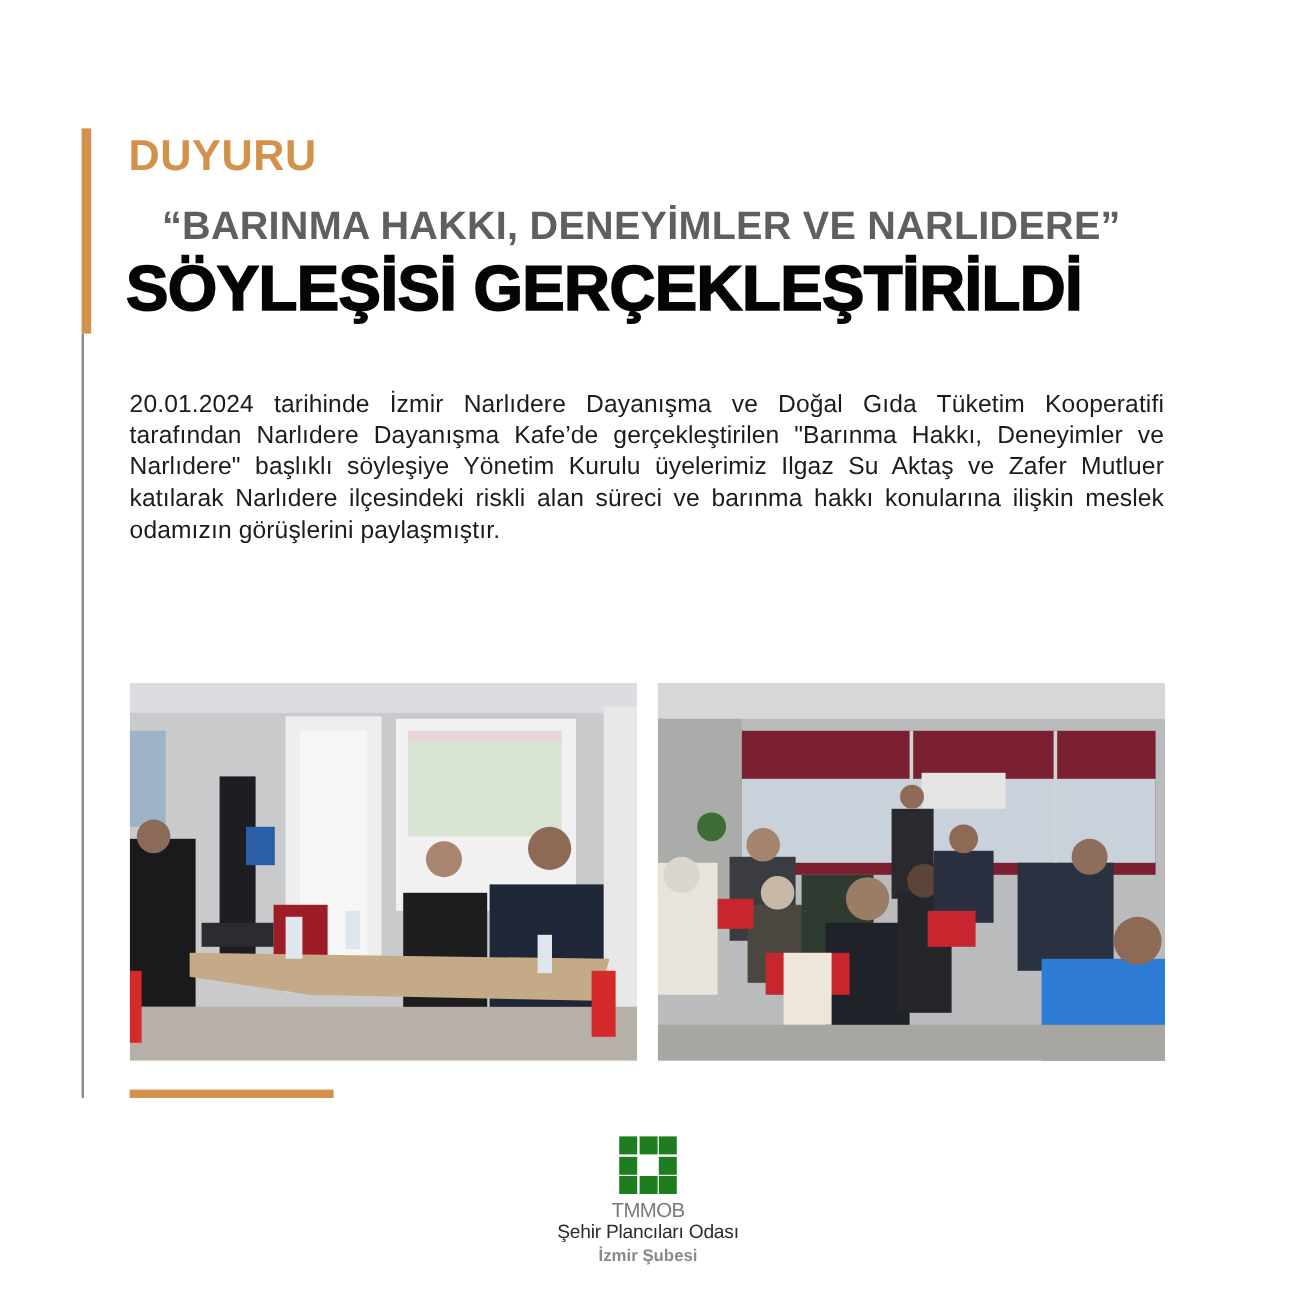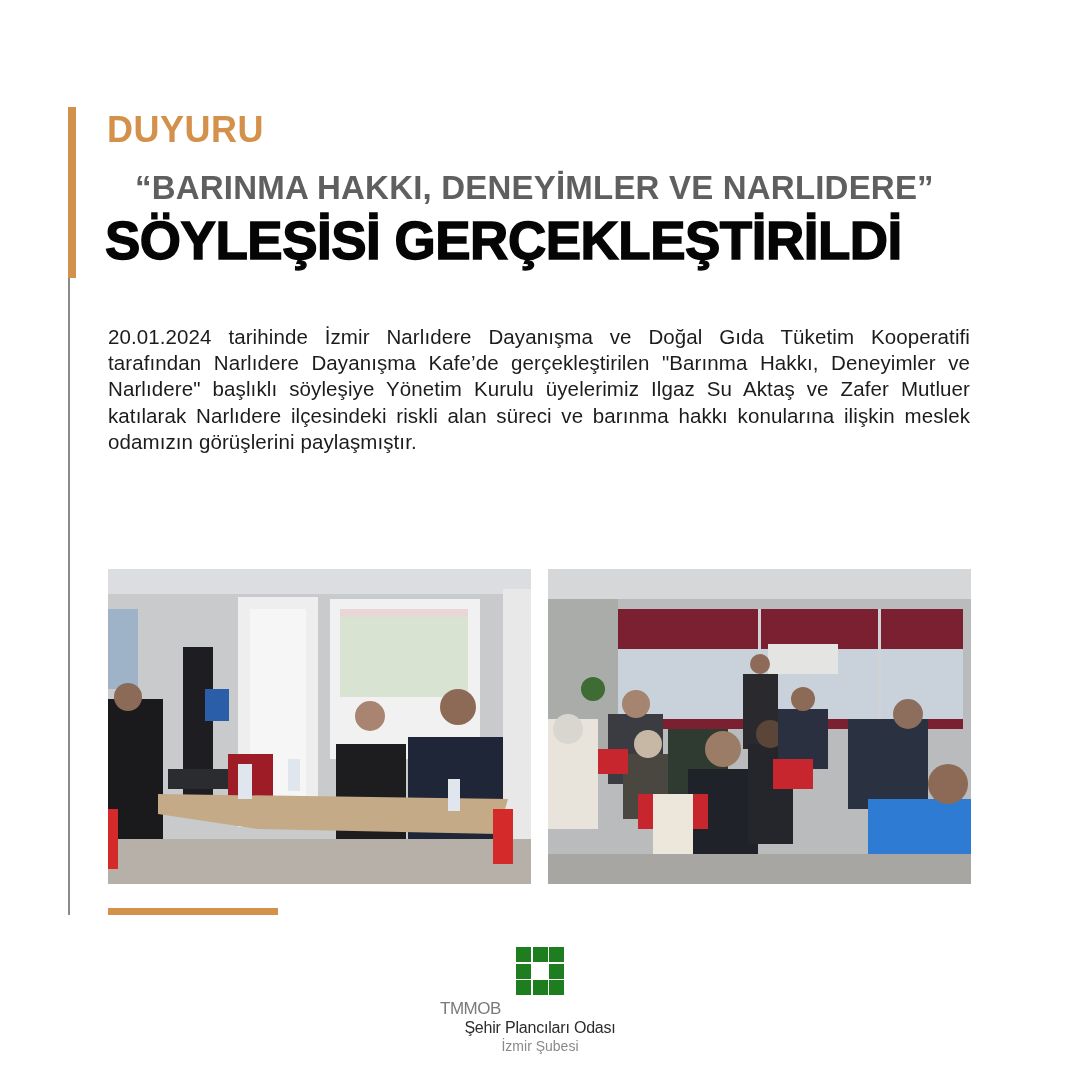--- a/index.html
+++ b/index.html
@@ -58,32 +58,32 @@
     position: absolute; left: 440px; top: 945px; width: 200px; height: 115px;
   }
   .logo-mark {
     position: absolute; left: 76px; top: 2px; width: 48px; height: 48px;
     display: grid; grid-template-columns: repeat(3, 15px); grid-template-rows: repeat(3, 15px);
     gap: 1.5px;
   }
   .logo-cell { background: #1E7D1E; }
   .logo-cell.empty { background: transparent; }
   .logo-org {
-    position: absolute; left: 0; top: 55px; width: 200px; text-align: left;
+    position: absolute; left: 0; top: 55px; width: 200px; text-align: center;
     font-family: "Liberation Sans", sans-serif; font-weight: 400;
     font-size: 17px; color: #7a7a7a; letter-spacing: -0.5px; line-height: 18px;
   }
   .logo-name {
     position: absolute; left: 0; top: 73px; width: 200px; text-align: center;
     font-family: "Liberation Sans", sans-serif; font-weight: 400;
     font-size: 16px; color: #2b2b2b; line-height: 20px; letter-spacing: -0.2px;
   }
   .logo-branch {
     position: absolute; left: 0; top: 93px; width: 200px; text-align: center;
-    font-family: "Liberation Sans", sans-serif; font-weight: 400;
+    font-family: "Liberation Sans", sans-serif; font-weight: 700;
     font-size: 14px; color: #8a8a8a; line-height: 16px;
   }
 </style>
 </head>
 <body>
 
 <div class="accent-bar-vertical"></div>
 <div class="guide-line-vertical"></div>
 
 <div class="kicker">DUYURU</div>

